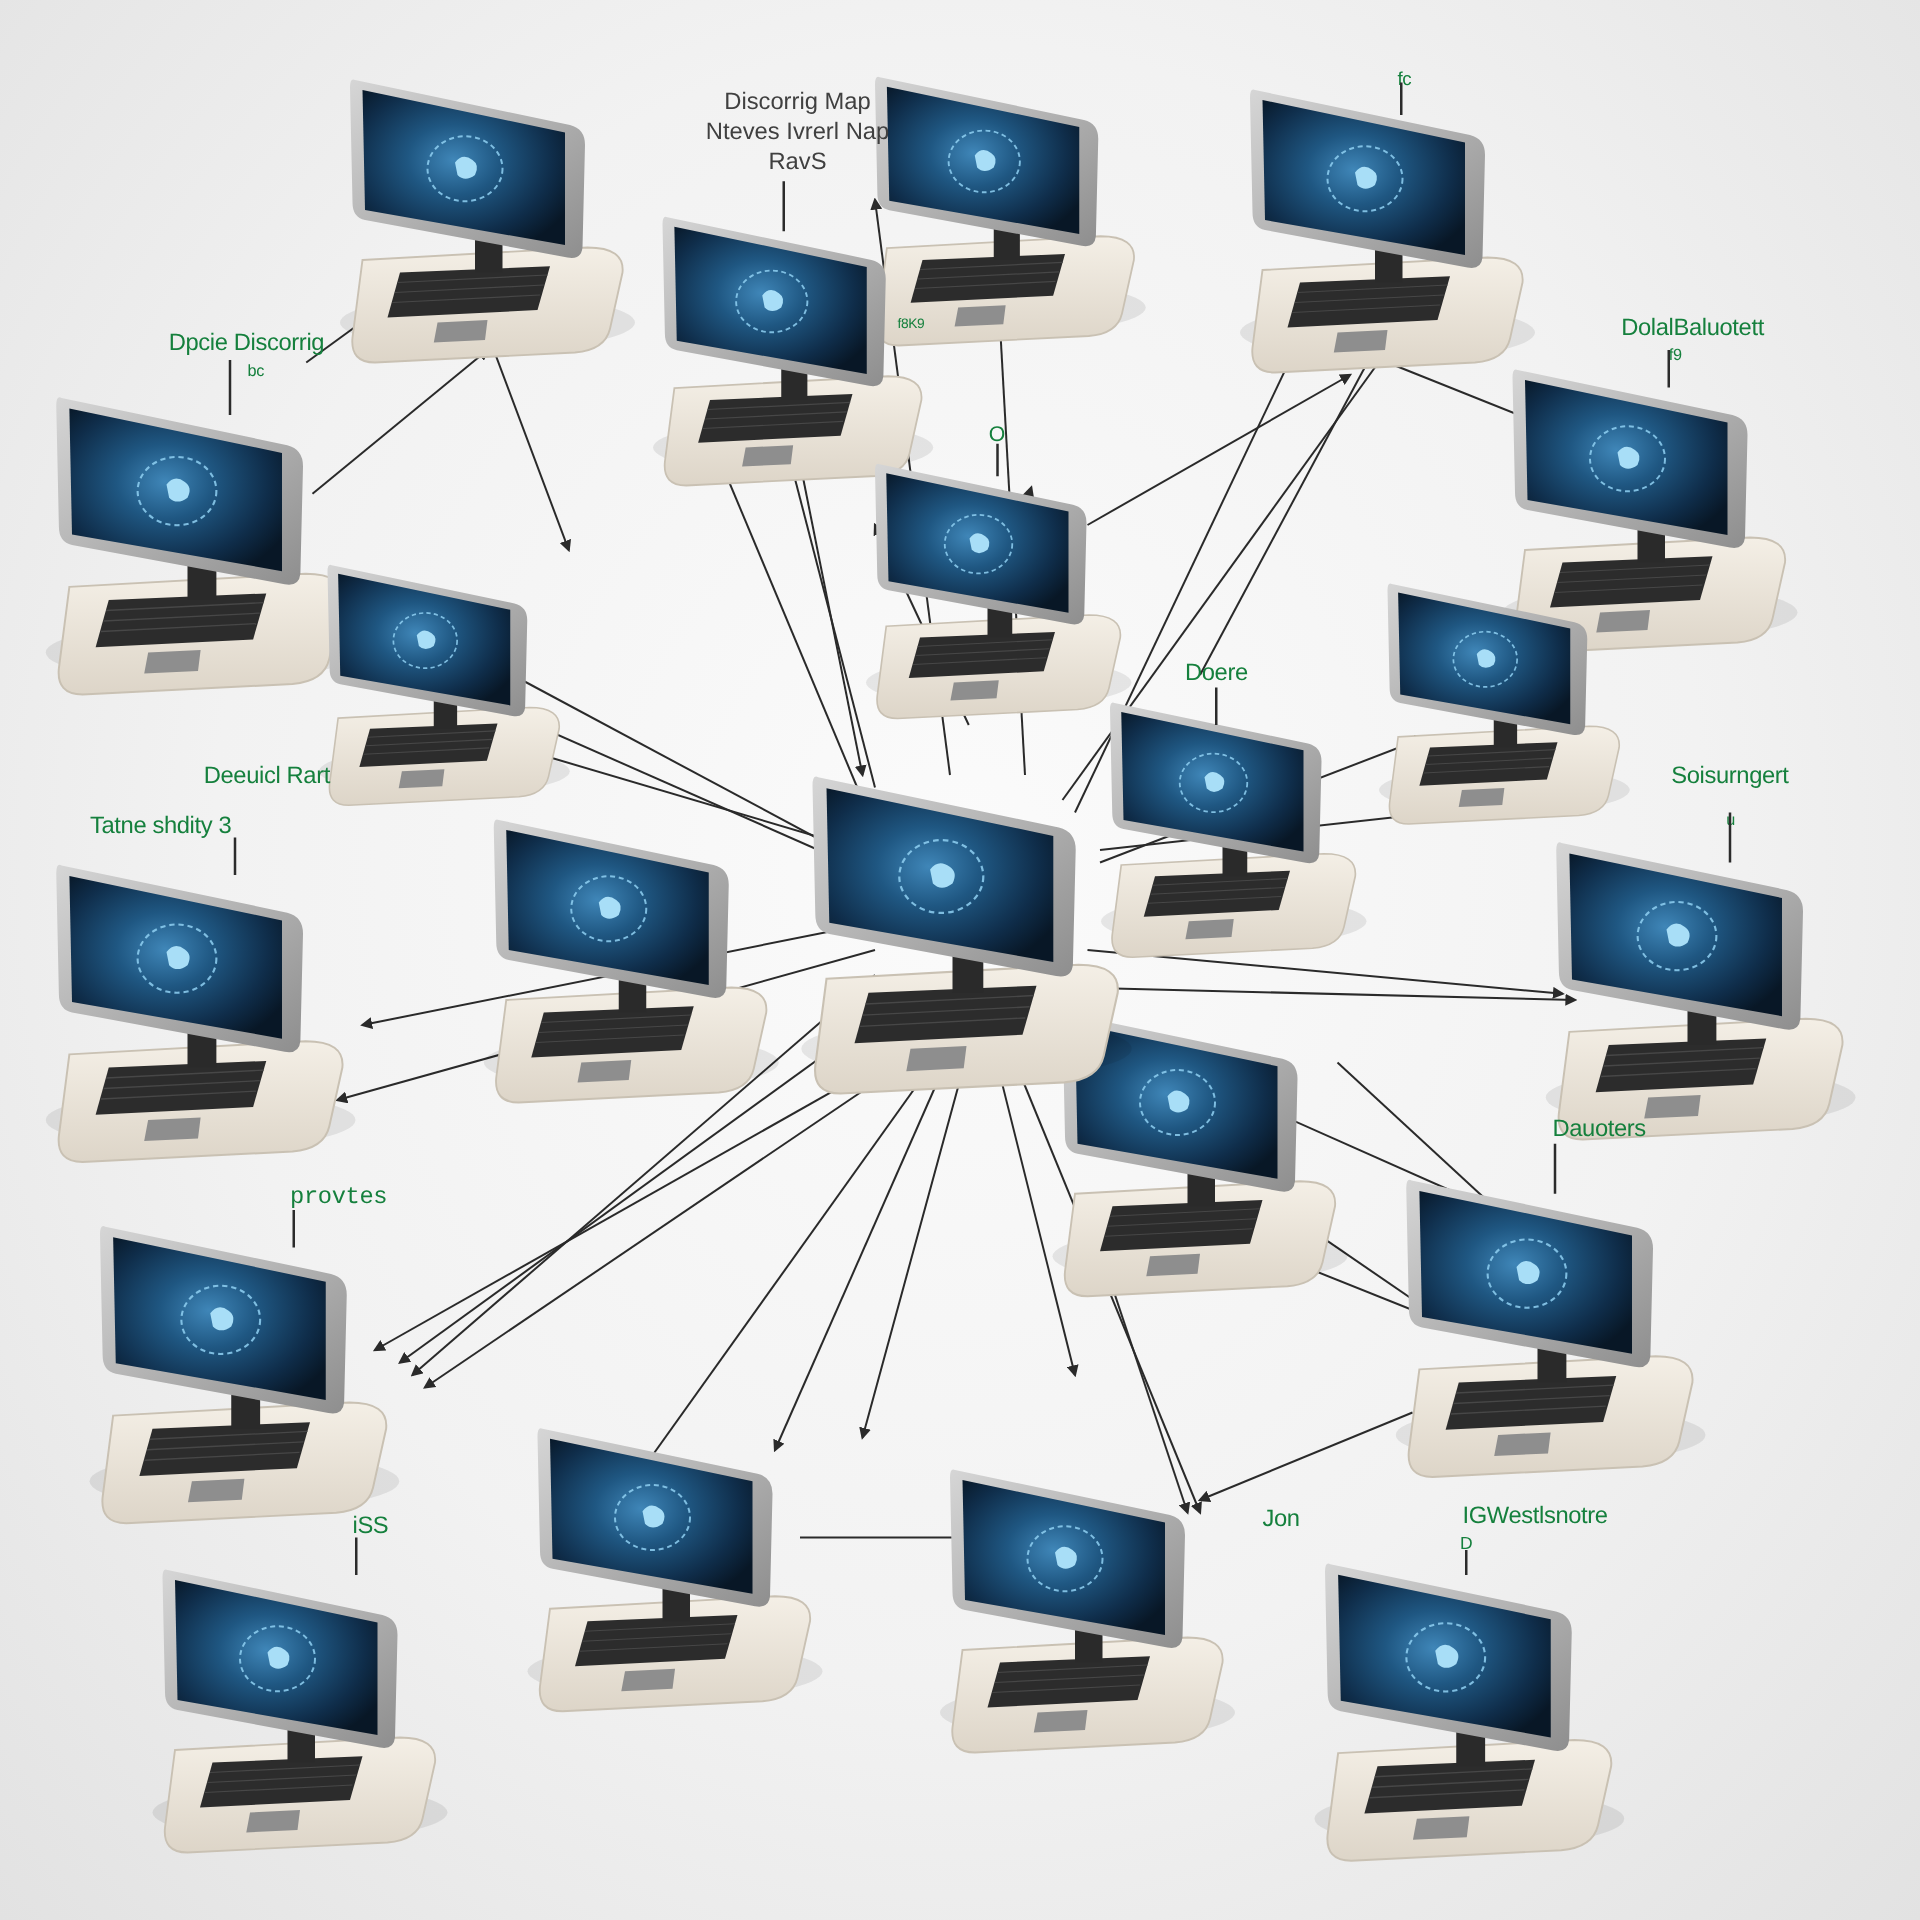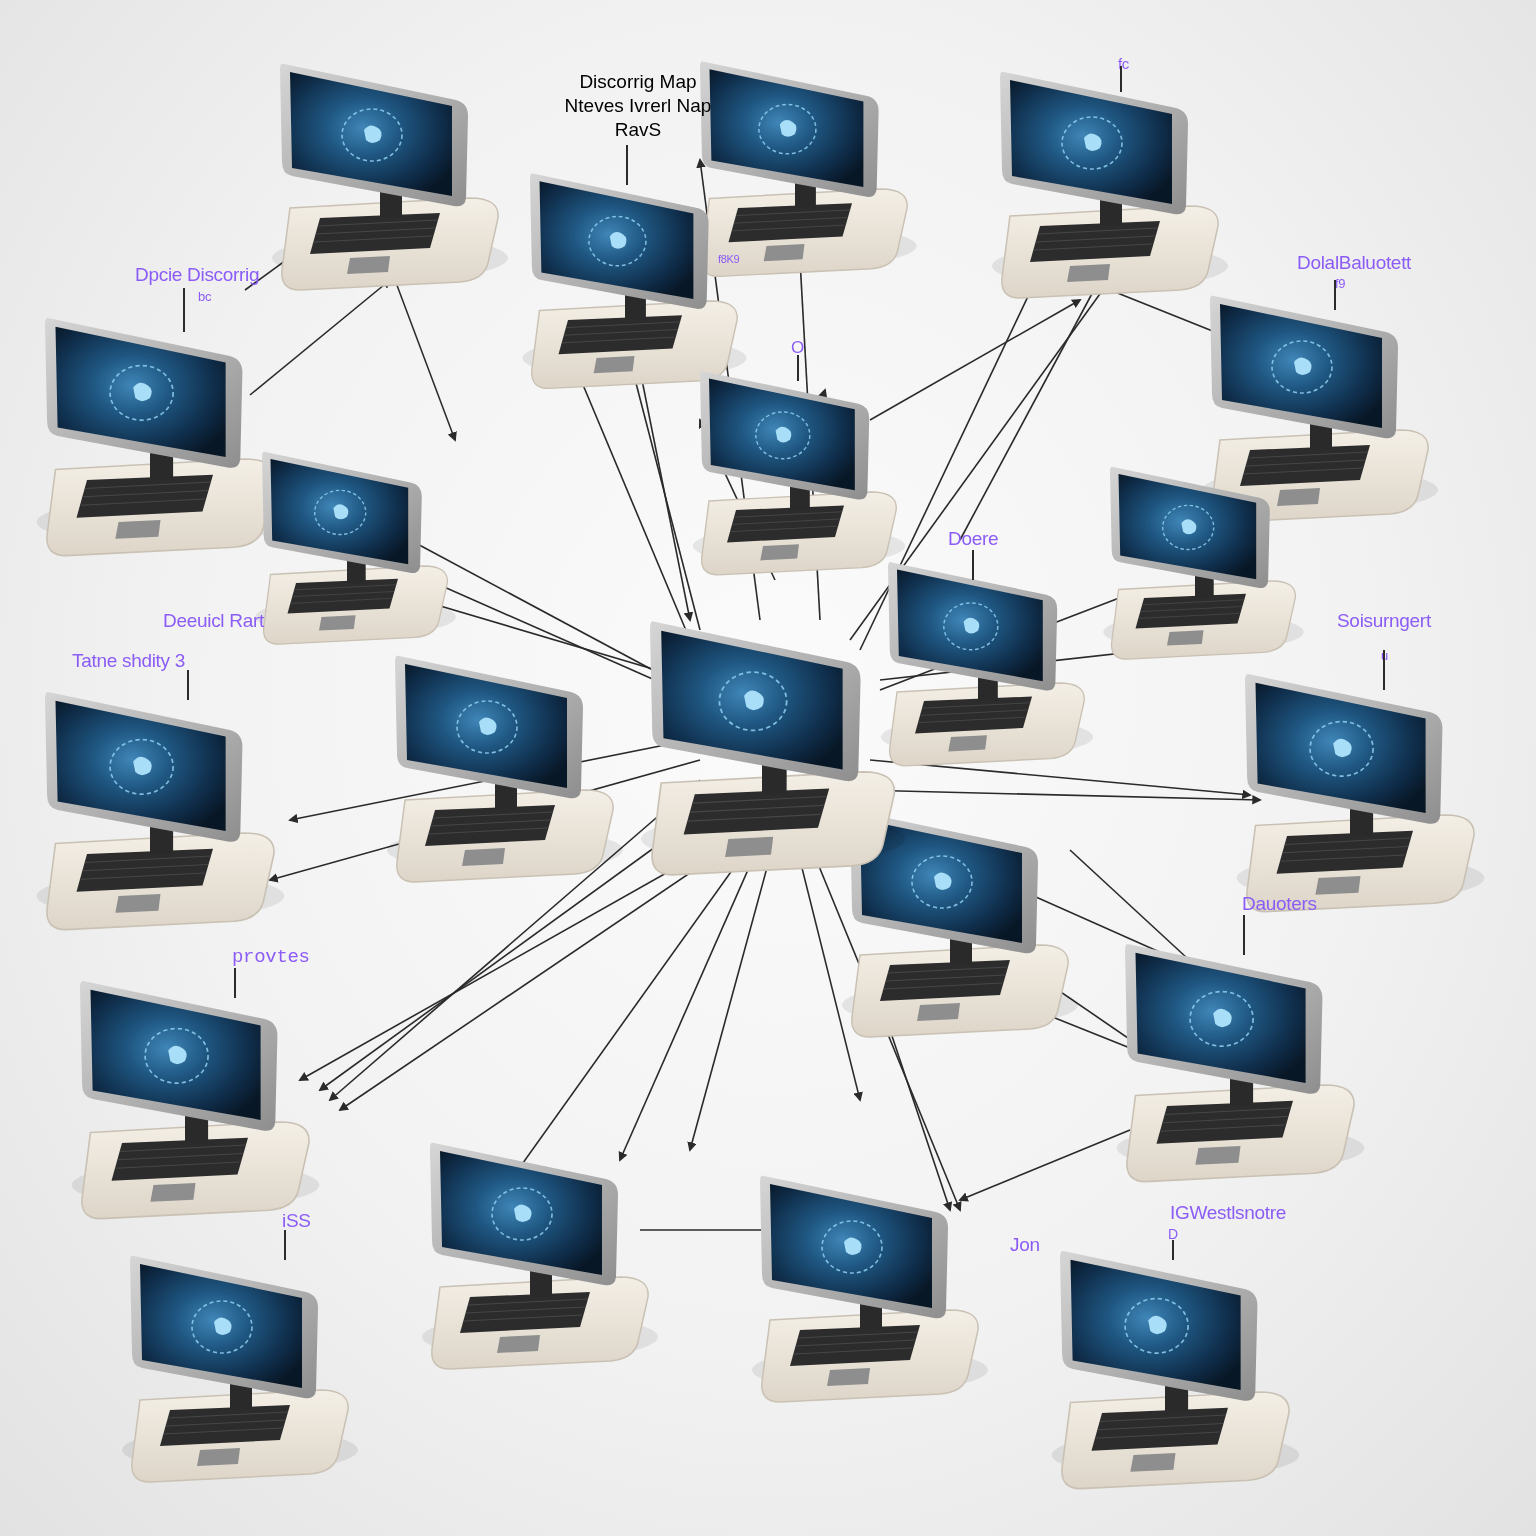--- a/index.html
+++ b/index.html
@@ -4,25 +4,25 @@
 <style>
   html, body { margin: 0; padding: 0; }
   body {
     width: 1536px; height: 1536px; overflow: hidden;
     background: radial-gradient(ellipse at 50% 45%, #fbfbfb 0%, #f2f2f2 55%, #e2e2e2 100%);
     font-family: "Liberation Sans", sans-serif;
     position: relative;
   }
   #stage { position: absolute; left: 0; top: 0; width: 1536px; height: 1536px; }
   .label {
-    position: absolute; font-size: 19px; color: #8b5cf6;
+    position: absolute; font-size: 19px; color: #15803d;
     font-family: "Liberation Sans", sans-serif; white-space: nowrap; letter-spacing: -0.3px;
   }
   .title-line { display: block; text-align: center; line-height: 24px; }
-  .title { position: absolute; left: 548px; top: 70px; width: 180px; font-size: 19px; color: #000000; }
+  .title { position: absolute; left: 548px; top: 70px; width: 180px; font-size: 19px; color: #404040; }
   .tick { position: absolute; width: 2px; background: #2b2b2b; }
 </style>
 </head>
 <body>
 
 <svg id="stage" width="1536" height="1536" viewBox="0 0 1536 1536" xmlns="http://www.w3.org/2000/svg">
   <defs>
     <radialGradient id="screenGrad" cx="45%" cy="45%" r="65%">
       <stop offset="0%" stop-color="#3f86b8"></stop>
       <stop offset="35%" stop-color="#1f5782"></stop>
@@ -139,21 +139,21 @@
 <div class="label" style="left:1297px; top:252px;">DolalBaluotett</div>
 <div class="label" style="left:1335px; top:276px; font-size:13px;">f9</div>
 <div class="label" style="left:163px; top:610px;">Deeuicl Rart</div>
 <div class="label" style="left:72px; top:650px;">Tatne shdity 3</div>
 <div class="label" style="left:1337px; top:596px;margin-top:14px;">Soisurngert</div>
 <div class="label" style="left:1381px; top:648px; font-size:13px;">u</div>
 <div class="label" style="left:948px; top:528px;">Doere</div>
 <div class="label" style="left:1242px; top:893px;">Dauoters</div>
 <div class="label" style="left:232px; top:946px;font-family:Liberation Mono, monospace;">provtes</div>
 <div class="label" style="left:282px; top:1210px;">iSS</div>
-<div class="label" style="left:1010px; top:1234px;">Jon</div>
+<div class="label" style="left:1010px; top:1205px;">Jon</div>
 <div class="label" style="left:1170px; top:1202px;">IGWestlsnotre</div>
 <div class="label" style="left:1168px; top:1226px; font-size:14px;">D</div>
 <div class="label" style="left:1118px; top:55px; font-size:15px;">fc</div>
 <div class="label" style="left:718px; top:253px; font-size:11px;">f8K9</div>
 <div class="label" style="left:791px; top:338px; font-size:17px;">O</div>
 
 <div class="tick" style="left:183px; top:288px; height:44px;"></div>
 <div class="tick" style="left:1334px; top:280px; height:30px;"></div>
 <div class="tick" style="left:187px; top:670px; height:30px;"></div>
 <div class="tick" style="left:1383px; top:650px; height:40px;"></div>

